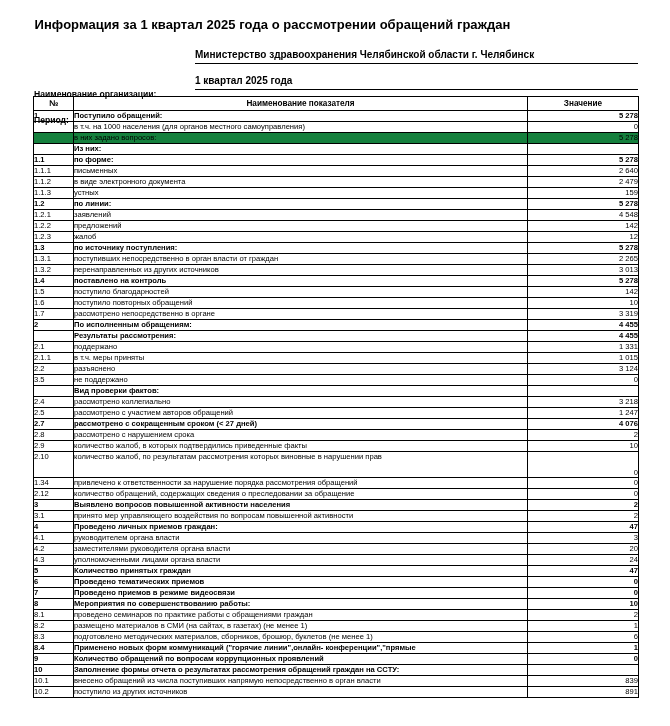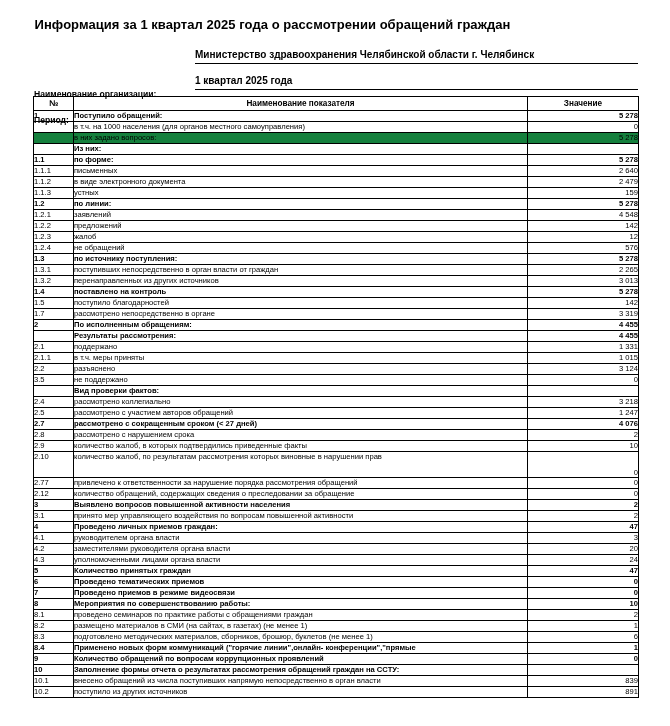--- a/index.html
+++ b/index.html
@@ -230,25 +230,20 @@
           <tr class="lvl-sub normal">
             <td class="num">1.2.2</td>
             <td class="name">предложений</td>
             <td class="val">142</td>
           </tr>
           <tr class="lvl-sub normal">
             <td class="num">1.2.3</td>
             <td class="name">жалоб</td>
             <td class="val">12</td>
           </tr>
-          <tr class="lvl-sub normal">
-            <td class="num">1.2.4</td>
-            <td class="name">не обращений</td>
-            <td class="val">576</td>
-          </tr>
           <tr class="lvl-main normal">
             <td class="num">1.3</td>
             <td class="name">по источнику поступления:</td>
             <td class="val">5 278</td>
           </tr>
           <tr class="lvl-sub normal">
             <td class="num">1.3.1</td>
             <td class="name">поступивших непосредственно в орган власти от граждан</td>
             <td class="val">2 265</td>
           </tr>
@@ -261,20 +256,25 @@
             <td class="num">1.4</td>
             <td class="name">поставлено на контроль</td>
             <td class="val">5 278</td>
           </tr>
           <tr class="lvl-sub normal">
             <td class="num">1.5</td>
             <td class="name">поступило благодарностей</td>
             <td class="val">142</td>
           </tr>
           <tr class="lvl-sub normal">
+            <td class="num">1.6</td>
+            <td class="name">поступило повторных обращений</td>
+            <td class="val">10</td>
+          </tr>
+          <tr class="lvl-sub normal">
             <td class="num">1.7</td>
             <td class="name">рассмотрено непосредственно в органе</td>
             <td class="val">3 319</td>
           </tr>
           <tr class="lvl-main normal">
             <td class="num">2</td>
             <td class="name">По исполненным обращениям:</td>
             <td class="val">4 455</td>
           </tr>
           <tr class="lvl-main normal">
@@ -331,21 +331,21 @@
             <td class="num">2.9</td>
             <td class="name">количество жалоб, в которых подтвердились приведенные факты</td>
             <td class="val">10</td>
           </tr>
           <tr class="lvl-sub tall">
             <td class="num">2.10</td>
             <td class="name">количество жалоб, по результатам рассмотрения которых виновные в нарушении прав</td>
             <td class="val">0</td>
           </tr>
           <tr class="lvl-sub normal">
-            <td class="num">2.77</td>
+            <td class="num">1.34</td>
             <td class="name">привлечено к ответственности за нарушение порядка рассмотрения обращений</td>
             <td class="val">0</td>
           </tr>
           <tr class="lvl-sub normal">
             <td class="num">2.12</td>
             <td class="name">количество обращений, содержащих сведения о преследовании за обращение</td>
             <td class="val">0</td>
           </tr>
           <tr class="lvl-main normal">
             <td class="num">3</td>

